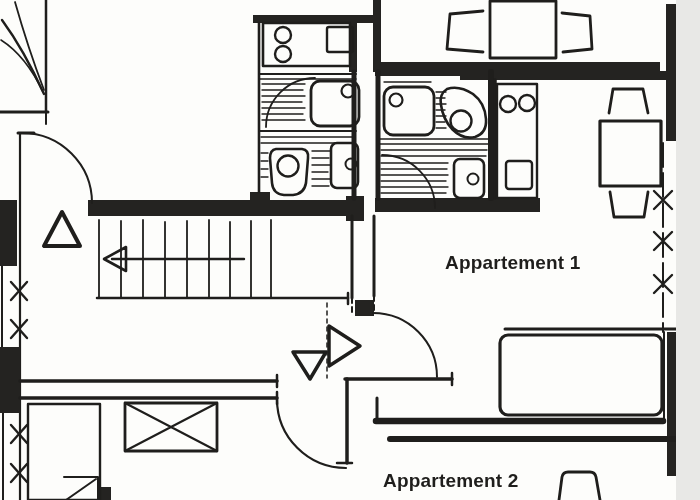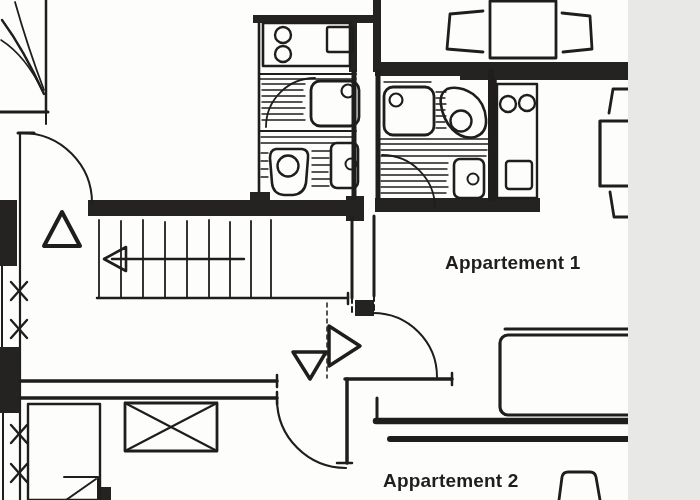--- a/index.html
+++ b/index.html
@@ -2,21 +2,21 @@
 <html style="--ink: #1f1e1c; --wall-fill: #242321; --background: #fdfdfb;"><head>
 <meta charset="utf-8">
 <style>
   :root{
     --ink:#1f1e1c;
     --wall-fill:#242321;
     --background:#fdfdfb;
   }
   html,body{margin:0;padding:0;background:#e8e8e6;}
   .plan{
-    width:628px;height:500px;
+    width:676px;height:500px;
     background:var(--background);
     position:relative;overflow:hidden;
     font-family:"Liberation Sans",sans-serif;
   }
   svg{display:block}
   .s{stroke:var(--ink);fill:none;stroke-linecap:round;stroke-linejoin:round}
   .f{fill:var(--wall-fill);stroke:none}
   .hatch{stroke:var(--ink);stroke-width:1.4;fill:none;stroke-linecap:round}
   .lbl{font-family:"Liberation Sans",sans-serif;font-weight:bold;font-size:19px;fill:var(--ink);letter-spacing:0.2px}
 </style>

